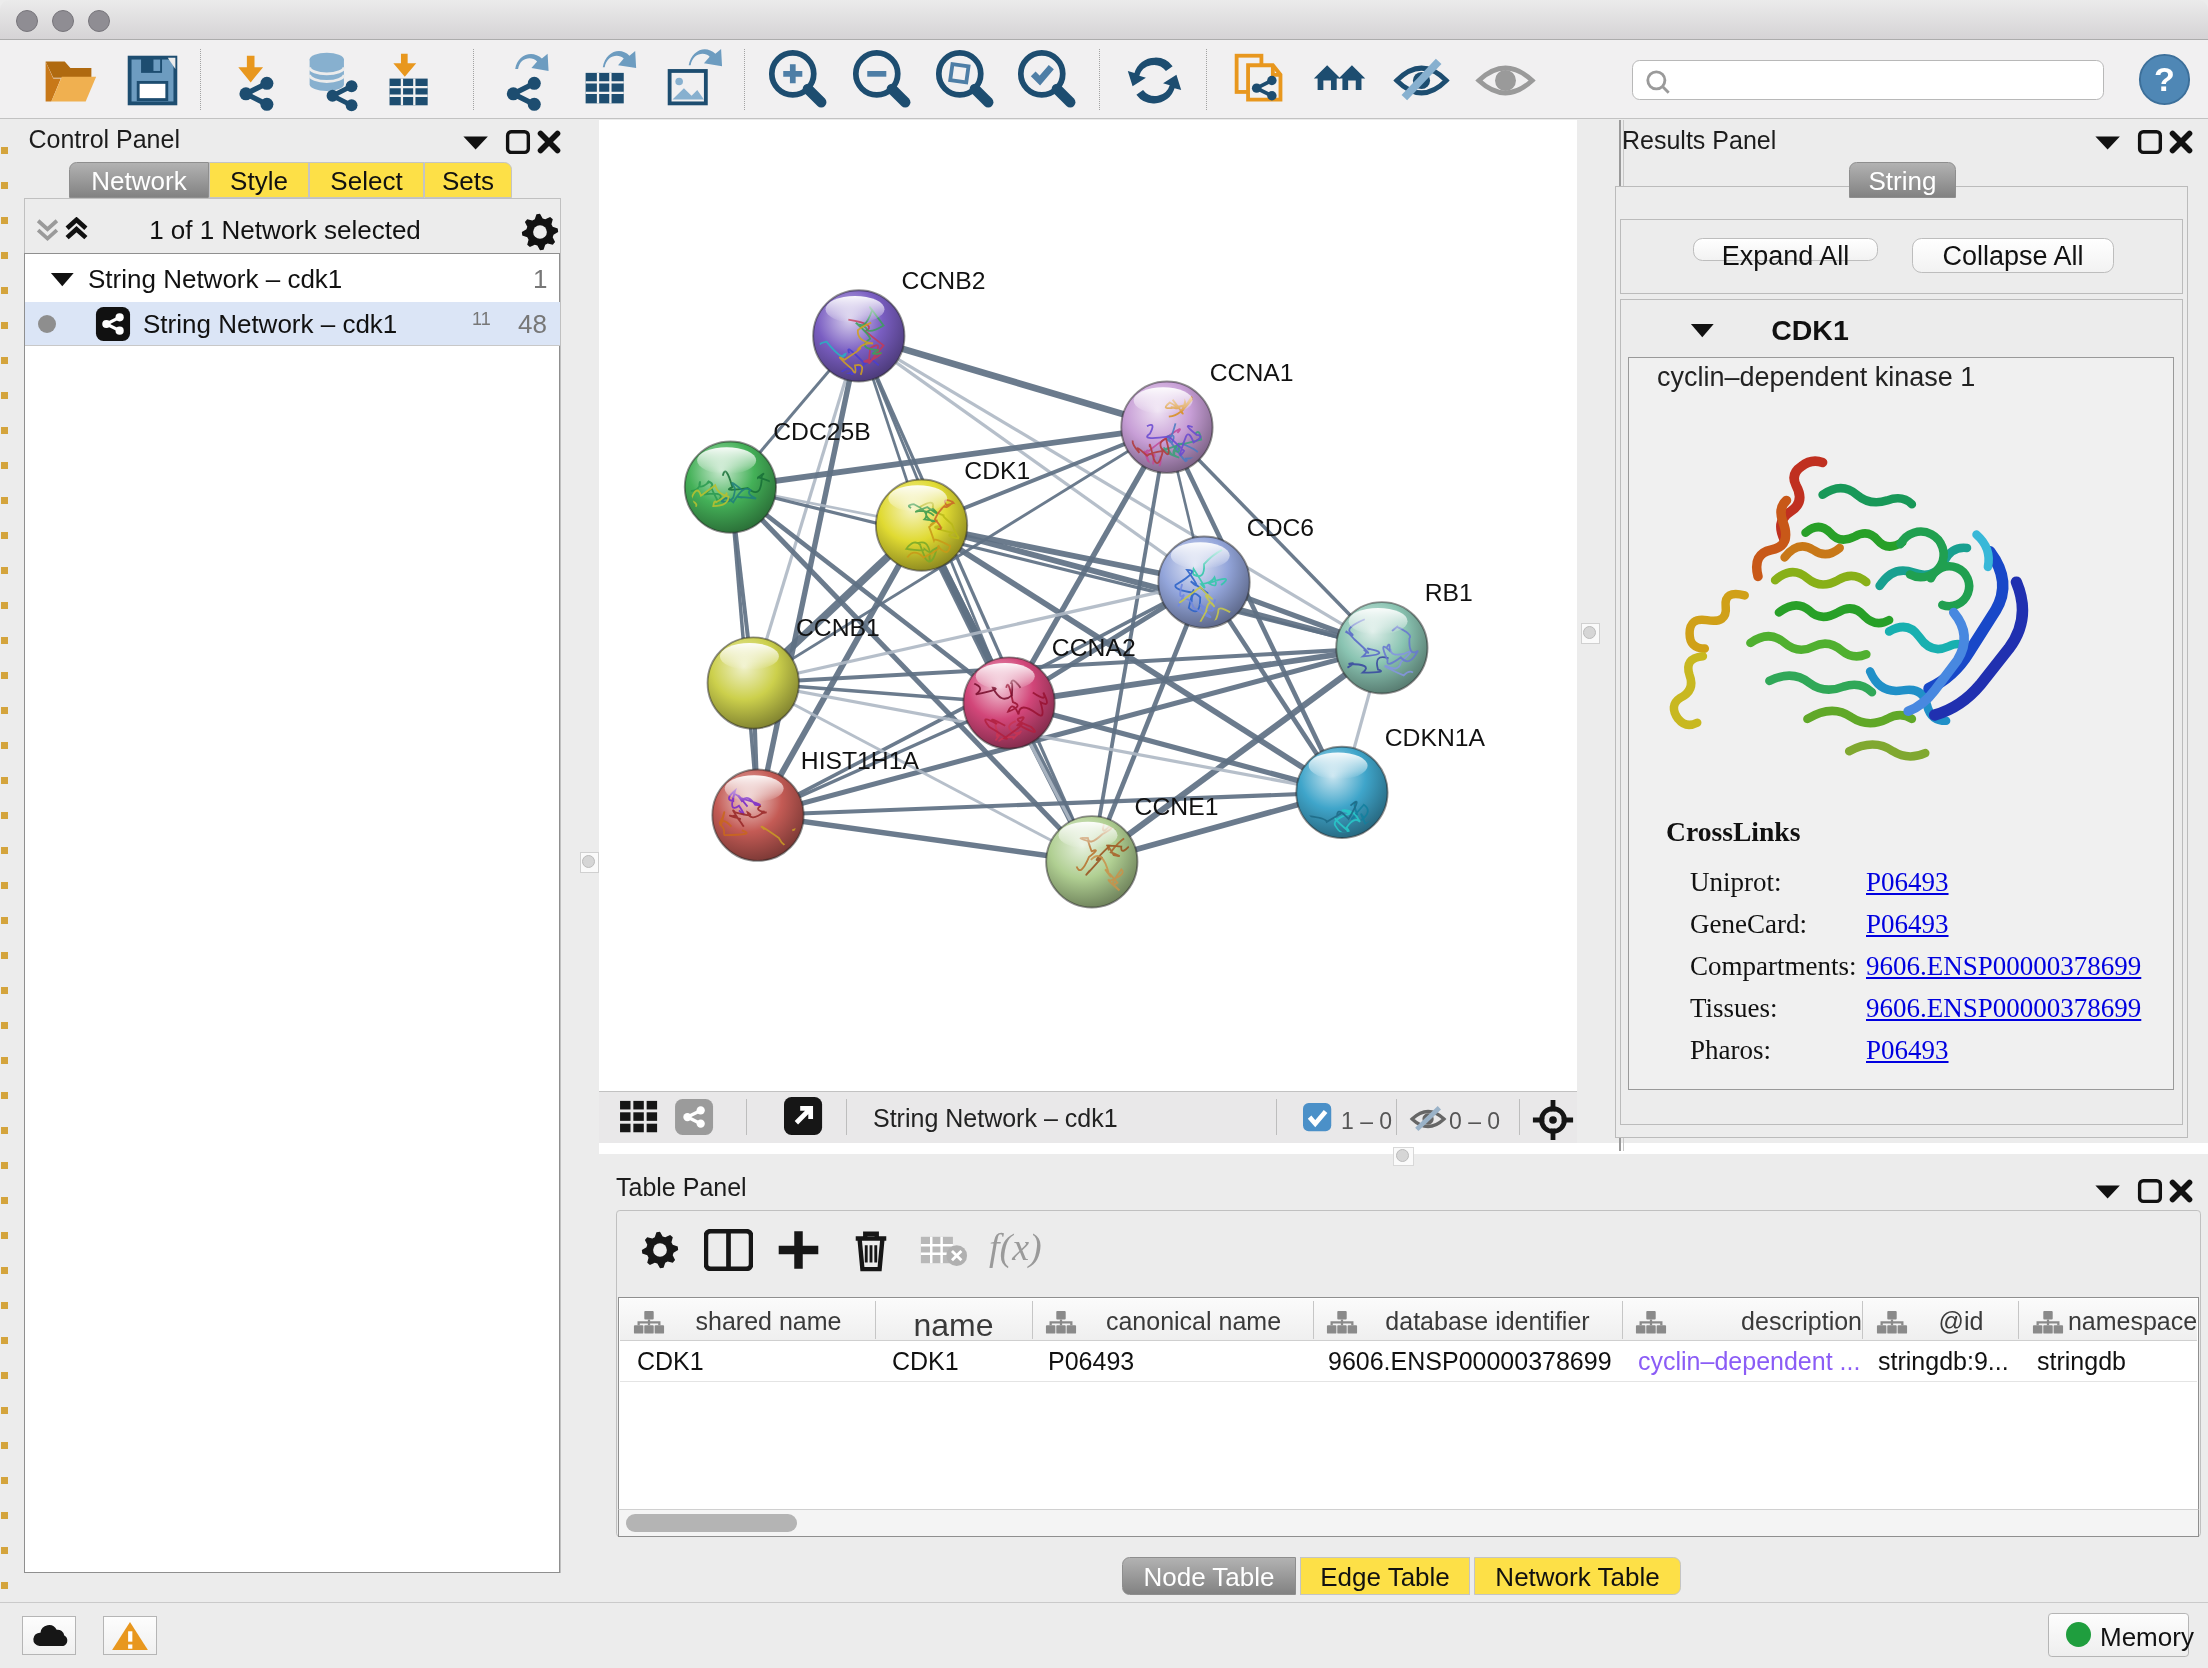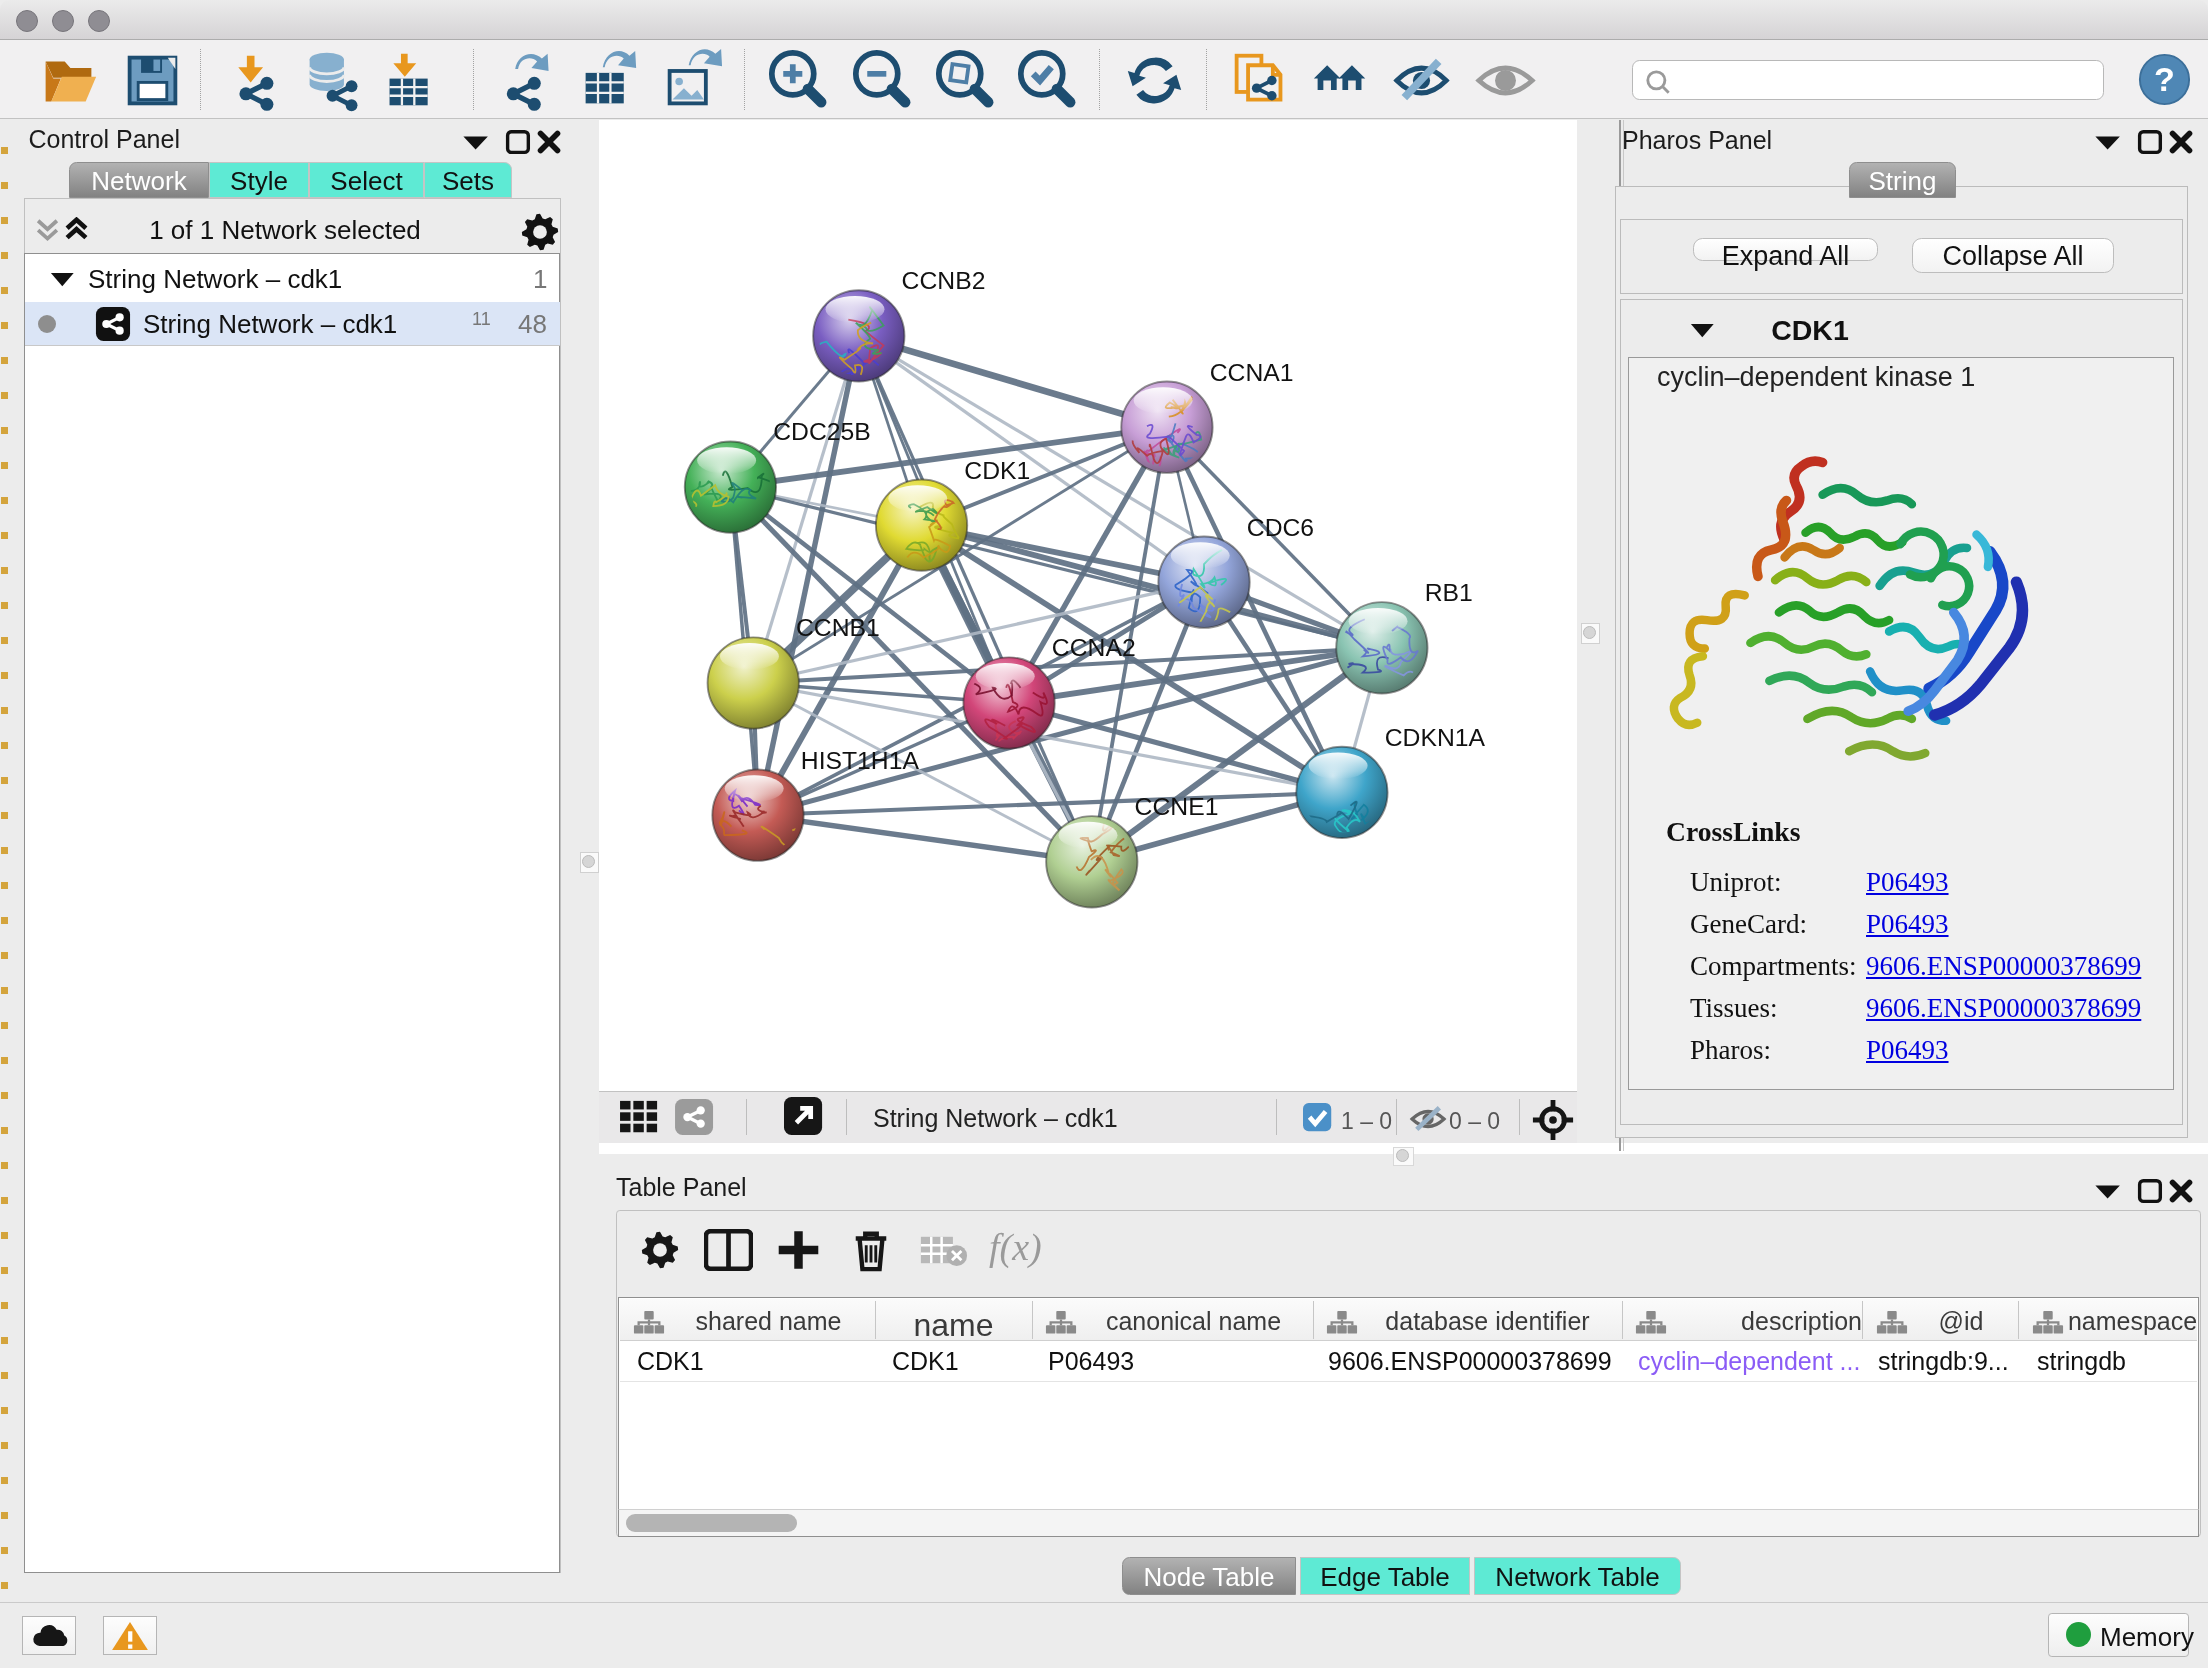--- a/index.html
+++ b/index.html
@@ -4,21 +4,21 @@
 html,body{width:2208px;height:1668px;overflow:hidden;background:#ececec;
  font-family:"Liberation Sans",sans-serif;-webkit-font-smoothing:antialiased}
 .abs{position:absolute}
 .titlebar{position:absolute;left:0;top:0;width:2208px;height:40px;
  background:linear-gradient(#ebebeb,#d5d3d5);border-bottom:1.9px solid #acacac;border-radius:9.5px 9.5px 0 0}
 .tl{position:absolute;top:9.5px;width:22px;height:22px;border-radius:50%;background:#8f8d93;border:1px solid #77757b}
 .wtitle{position:absolute;top:5.7px;width:100%;text-align:center;font-size:26px;font-weight:700;color:#3c3c3c}
 .toolbar{position:absolute;left:0;top:40px;width:2208px;height:79px;background:#f1f0f1;border-bottom:1.9px solid #c2c2c2}
 .search{position:absolute;left:1632px;top:60px;width:472px;height:40px;background:#fff;border:1.9px solid #b8b8b8;border-radius:7.6px}
 .panel-title{font-size:25px;color:#1c1c1c}
-.tab{position:absolute;height:36px;line-height:36px;text-align:center;font-size:26px;background:#5eead4;border:1px solid #c4c4c4;color:#111}
+.tab{position:absolute;height:36px;line-height:36px;text-align:center;font-size:26px;background:#fde047;border:1px solid #c4c4c4;color:#111}
 .tab.sel{background:linear-gradient(#b2b2b2,#828282);color:#fff;border-color:#8e8e8e}
 .btn{position:absolute;background:linear-gradient(#fff,#f2f2f2);border:1px solid #bdbdbd;border-radius:9.5px;
  text-align:center;font-size:27px;color:#111}
 a.lnk{color:#0000e0;text-decoration:underline}
 </style></head><body>
 
 <div class="titlebar">
  <div class="tl" style="left:16px"></div>
     <div class="tl" style="left:52px"></div>
     <div class="tl" style="left:88px"></div>
@@ -523,21 +523,21 @@
     </g>
     <circle cx="23" cy="23" r="4" fill="#161616"></circle>
   </svg>
 
 <div class="abs" style="left:599px;top:1143px;width:1609px;height:11.4px;background:#fff"></div>
 <div class="abs" style="left:1393px;top:1147px;width:21px;height:19px;background:#fafafa;border:1px solid #d8d8d8"></div>
 <div class="abs" style="left:1396px;top:1149px;width:13.3px;height:13.3px;border-radius:50%;background:#d6d6d6;border:1px solid #bbb"></div>
 
 <div class="abs" style="left:1619px;top:120px;width:1.9px;height:1031px;background:#9a9a9a"></div>
 <div class="abs" style="left:1623px;top:120px;width:1px;height:1031px;background:#c8c8c8"></div>
-<div class="abs panel-title" style="left:1622px;top:126px">Pharos Panel</div>
+<div class="abs panel-title" style="left:1622px;top:126px">Results Panel</div>
 <svg style="position:absolute;left:2089px;top:127px" width="105" height="32" viewBox="0 0 110 34">
     <path d="M6 10 h26 l-13 14 z" fill="#111"></path>
 <rect x="53" y="5" width="22" height="22" rx="4" fill="none" stroke="#111" stroke-width="3.6"></rect>
 <path d="M88 7 l18 18 M106 7 l-18 18" stroke="#111" stroke-width="6" stroke-linecap="round"></path>
   </svg>
 <div class="abs" style="left:1615px;top:186px;width:573px;height:952px;background:#ececec;border:1px solid #bbb"></div>
 <div class="tab sel" style="left:1849px;top:162px;width:107px;border-radius:7.6px 7.6px 0 0">String</div>
 <div class="abs" style="left:1620px;top:219px;width:563px;height:75px;background:#ececec;border:1px solid #bbb"></div>
 <div class="btn" style="left:1693px;top:238px;width:185px;height:23px;line-height:35px">Expand All</div>
 <div class="btn" style="left:1912px;top:238px;width:202px;height:35px;line-height:35px">Collapse All</div>

